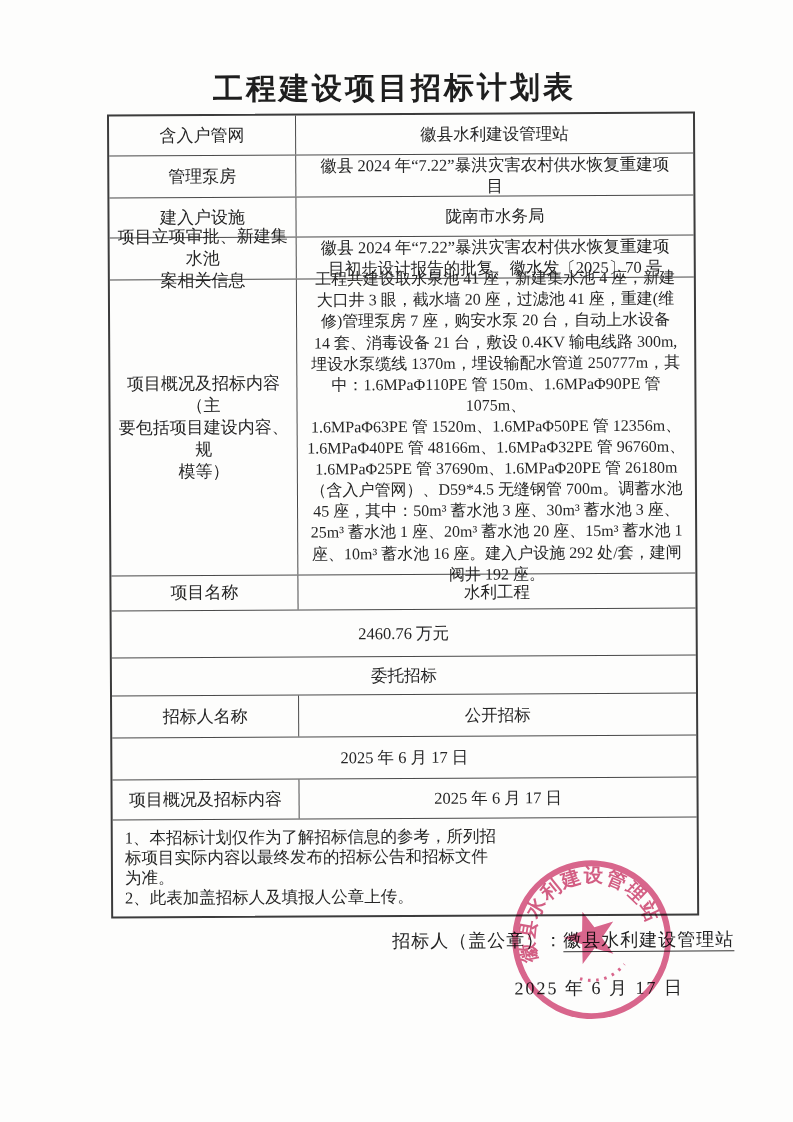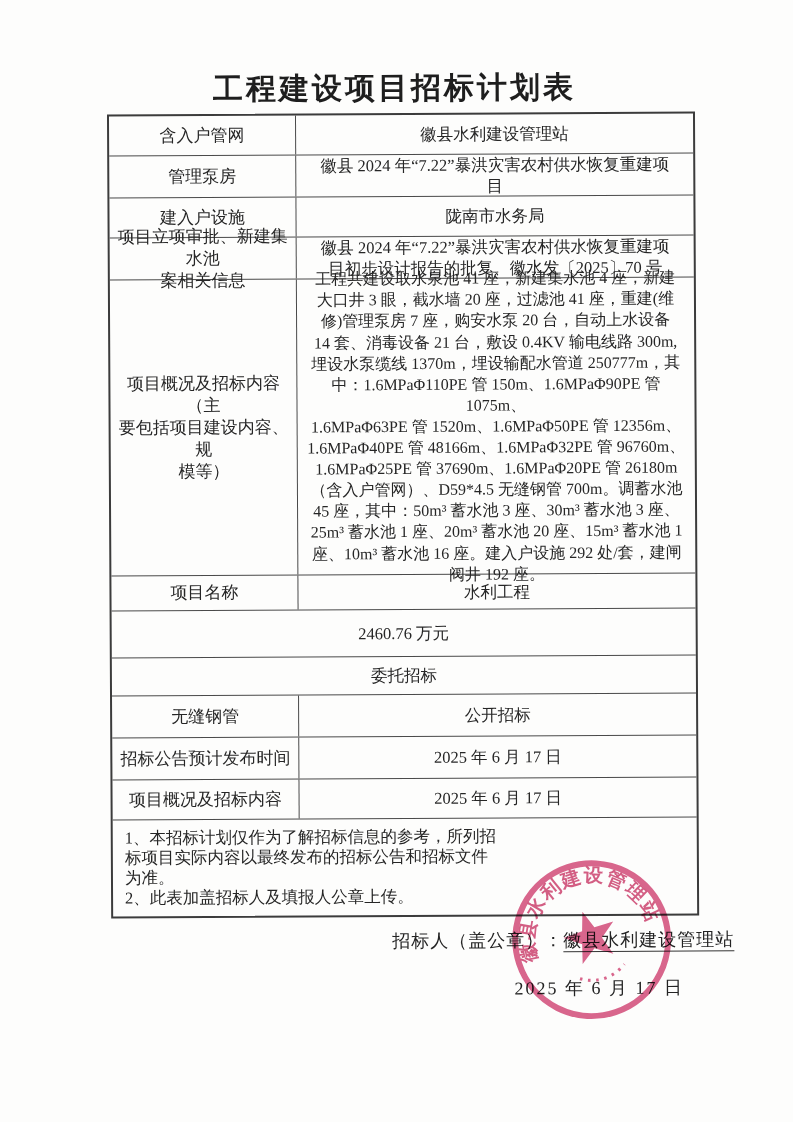--- a/index.html
+++ b/index.html
@@ -106,25 +106,24 @@
       <div class="t-label">项目名称</div>
       <div class="t-value">水利工程</div>
     </div>
     <div class="t-row r7">
       <div class="t-value">2460.76 万元</div>
     </div>
     <div class="t-row r8">
       <div class="t-value">委托招标</div>
     </div>
     <div class="t-row r9">
-      <div class="t-label">无缝钢管</div>
+      <div class="t-label">招标人名称</div>
       <div class="t-value">公开招标</div>
     </div>
     <div class="t-row r10">
-      <div class="t-label">招标公告预计发布时间</div>
       <div class="t-value">2025 年 6 月 17 日</div>
     </div>
     <div class="t-row r11">
       <div class="t-label">项目概况及招标内容</div>
       <div class="t-value">2025 年 6 月 17 日</div>
     </div>
     <div class="t-row r12">
       <div class="t-value">1、本招标计划仅作为了解招标信息的参考，所列招
 标项目实际内容以最终发布的招标公告和招标文件
 为准。

